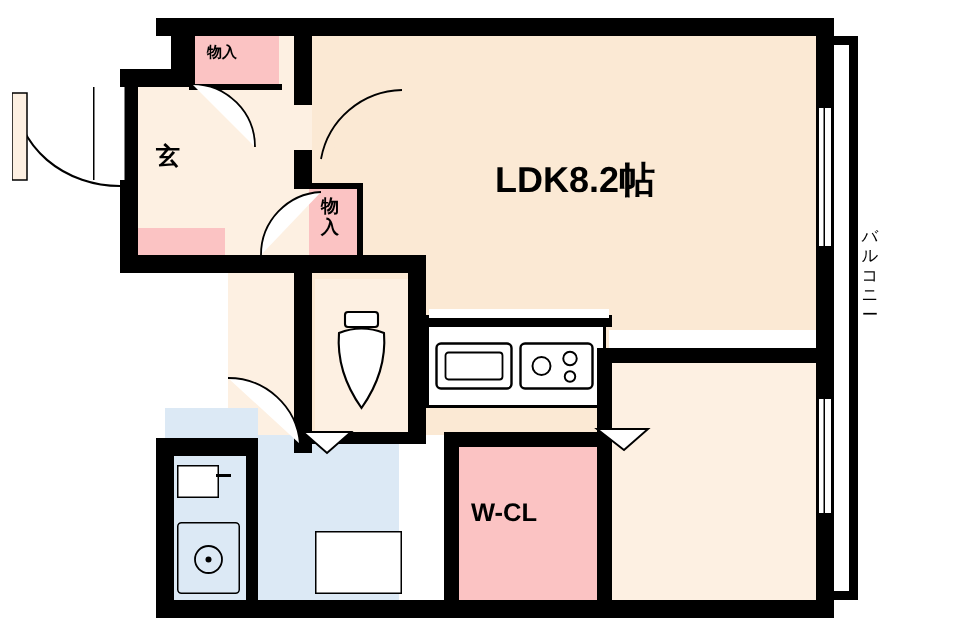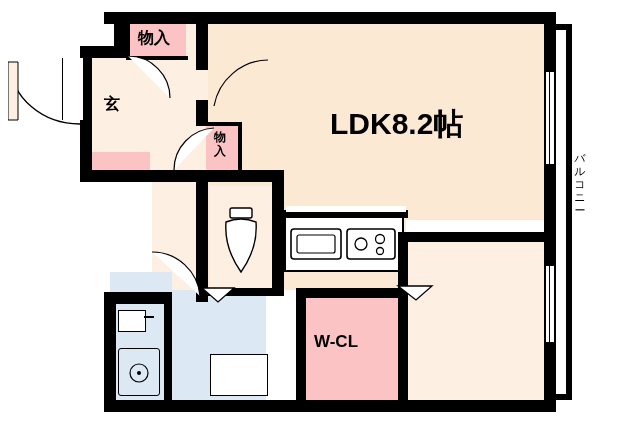--- a/index.html
+++ b/index.html
@@ -146,21 +146,21 @@
 
   <div class="abs" style="left:210px;top:354px;width:56px;height:40px;border:1.5px solid #000;background:#ffffff;"></div>
 
   <svg class="abs" style="left:200px;top:286px;width:36px;height:18px;" viewBox="0 0 36 18">
     <path d="M2 2 L 34 2 L 18 16 Z" fill="#ffffff" stroke="#000" stroke-width="1.3"></path>
   </svg>
   <svg class="abs" style="left:396px;top:284px;width:38px;height:18px;" viewBox="0 0 38 18">
     <path d="M2 2 L 36 2 L 20 16 Z" fill="#ffffff" stroke="#000" stroke-width="1.3"></path>
   </svg>
 
-  <div class="lbl" style="left:330px;top:104px;font-size:30px;">LDK8.2帖</div>
+  <div class="lbl" style="left:330px;top:104px;font-size:24px;">LDK8.2帖</div>
   <div class="lbl" style="left:314px;top:332px;font-size:17px;">W-CL</div>
   <div class="lbl" style="left:104px;top:94px;font-size:16px;">玄</div>
-  <div class="lbl" style="left:138px;top:28px;font-size:16px;">物入</div>
+  <div class="lbl" style="left:138px;top:28px;font-size:10px;">物入</div>
   <div class="lbl" style="left:212px;top:130px;font-size:12px;line-height:14px;width:16px;text-align:center;">物<br>入</div>
 
   <div class="balc-txt" style="left:572px;top:152px;">バ<br>ル<br>コ<br>ニ<br>ー</div>
 
 </div>
 
 </body></html>

